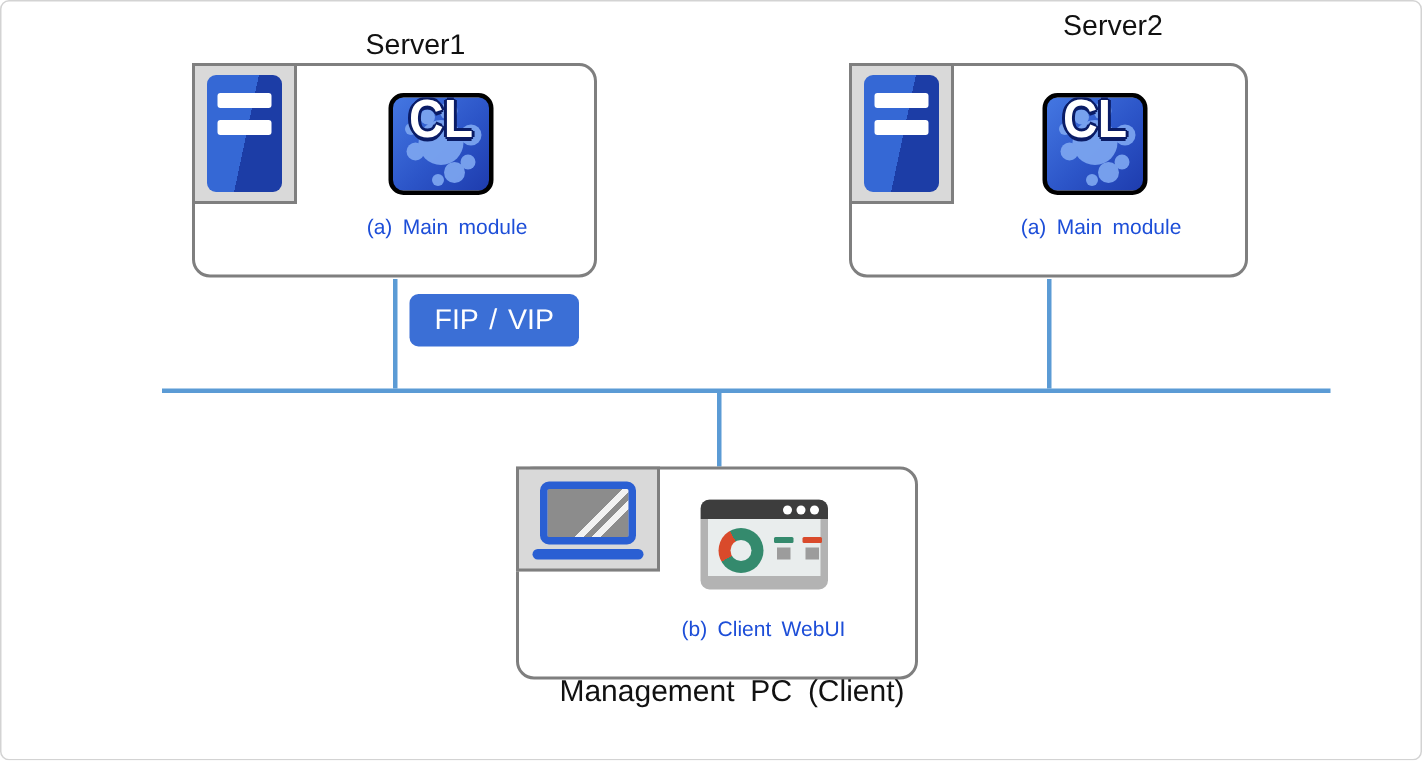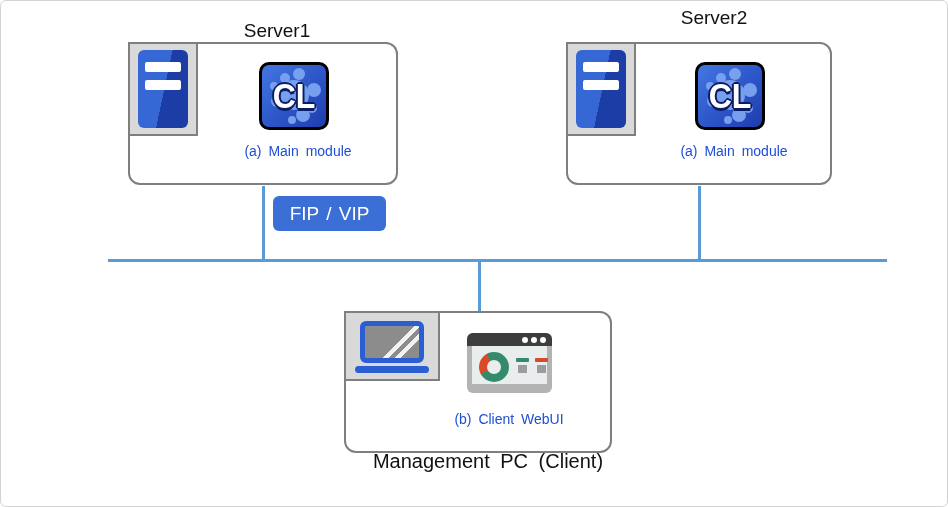--- a/index.html
+++ b/index.html
@@ -24,21 +24,21 @@
                display:flex;align-items:center;justify-content:center;}
   .tower{width:50px;height:78px;border-radius:6px;background:linear-gradient(102deg,#3568d5 52%,#1c3da6 52%);
          position:relative;}
   .tower .slat{position:absolute;left:7px;width:36px;height:10px;background:#fff;border-radius:2px;}
   .tower .slat.s1{top:12px;}
   .tower .slat.s2{top:30px;}
 
   
   .cl-icon{position:absolute;width:70px;height:68px;box-sizing:border-box;border:3px solid #000;border-radius:10px;
            background:linear-gradient(135deg,#4477e2 0%,#2c55c8 55%,#1e3cae 100%);z-index:2;
-           display:flex;align-items:center;justify-content:center;overflow:hidden;}
+           display:flex;justify-content:center;overflow:hidden;}
   .cl-icon svg{position:absolute;inset:0;width:100%;height:100%;}
   .cl-letters{position:relative;font-size:32px;font-weight:bold;color:#fff;letter-spacing:0px;
               transform:scaleY(1.12);line-height:1;
               text-shadow:2px 0 #0a1c66,-2px 0 #0a1c66,0 2px #0a1c66,0 -2px #0a1c66,
                           1px 1px #0a1c66,-1px -1px #0a1c66,1px -1px #0a1c66,-1px 1px #0a1c66;}
 
   
   .laptop-screen{width:64px;height:42px;box-sizing:border-box;border:5px solid #2a5fd3;border-radius:6px;
                  background:linear-gradient(135deg,#8c8c8c 58%,rgba(255,255,255,.65) 58%,rgba(255,255,255,.65) 65%,
                             #8c8c8c 65%,#8c8c8c 71%,rgba(255,255,255,.65) 71%,rgba(255,255,255,.65) 78%,#8c8c8c 78%);
@@ -62,21 +62,21 @@
 <body>
 
 <div id="stage">
 
   <div class="hline" style="left:108px;top:259px;width:779px;"></div>
   <div class="vline" style="left:262px;top:186px;height:73px;"></div>
   <div class="vline" style="left:698px;top:186px;height:73px;"></div>
   <div class="vline" style="left:478px;top:262px;height:49px;"></div>
 
   <div class="node-title" style="left:177px;top:20px;width:200px;">Server1</div>
-  <div class="node-title" style="left:614px;top:7px;width:200px;">Server2</div>
+  <div class="node-title" style="left:642px;top:7px;width:200px;">Server2</div>
 
   <div class="node-box" style="left:128px;top:42px;width:270px;height:143px;"></div>
   <div class="icon-square" style="left:128px;top:42px;width:70px;height:94px;">
     <div class="tower">
       <div class="slat s1"></div>
       <div class="slat s2"></div>
     </div>
   </div>
   <div class="cl-icon" style="left:259px;top:62px;">
     <svg viewBox="0 0 64 62">

